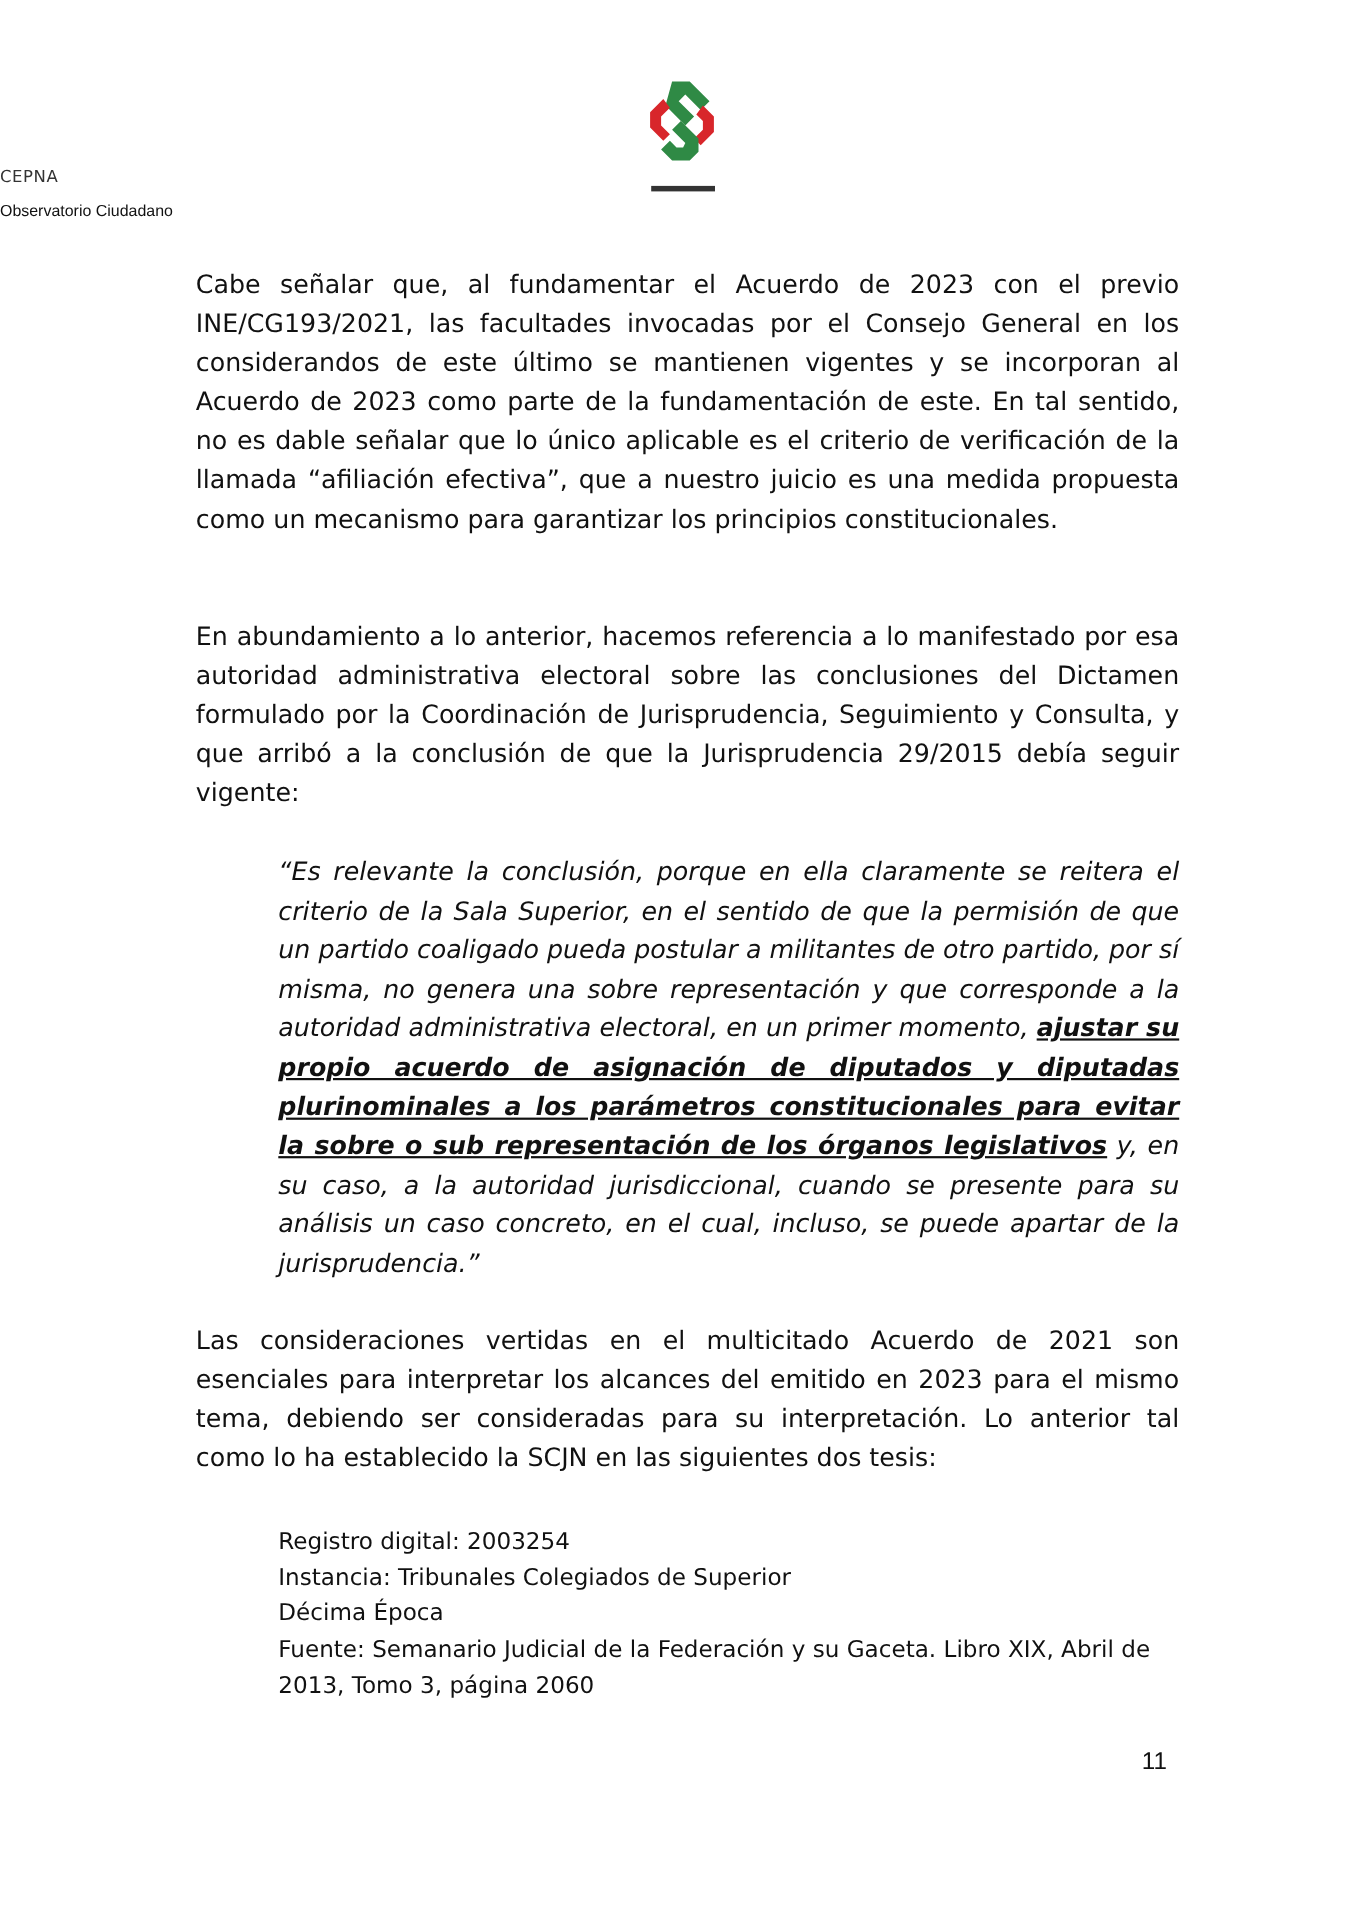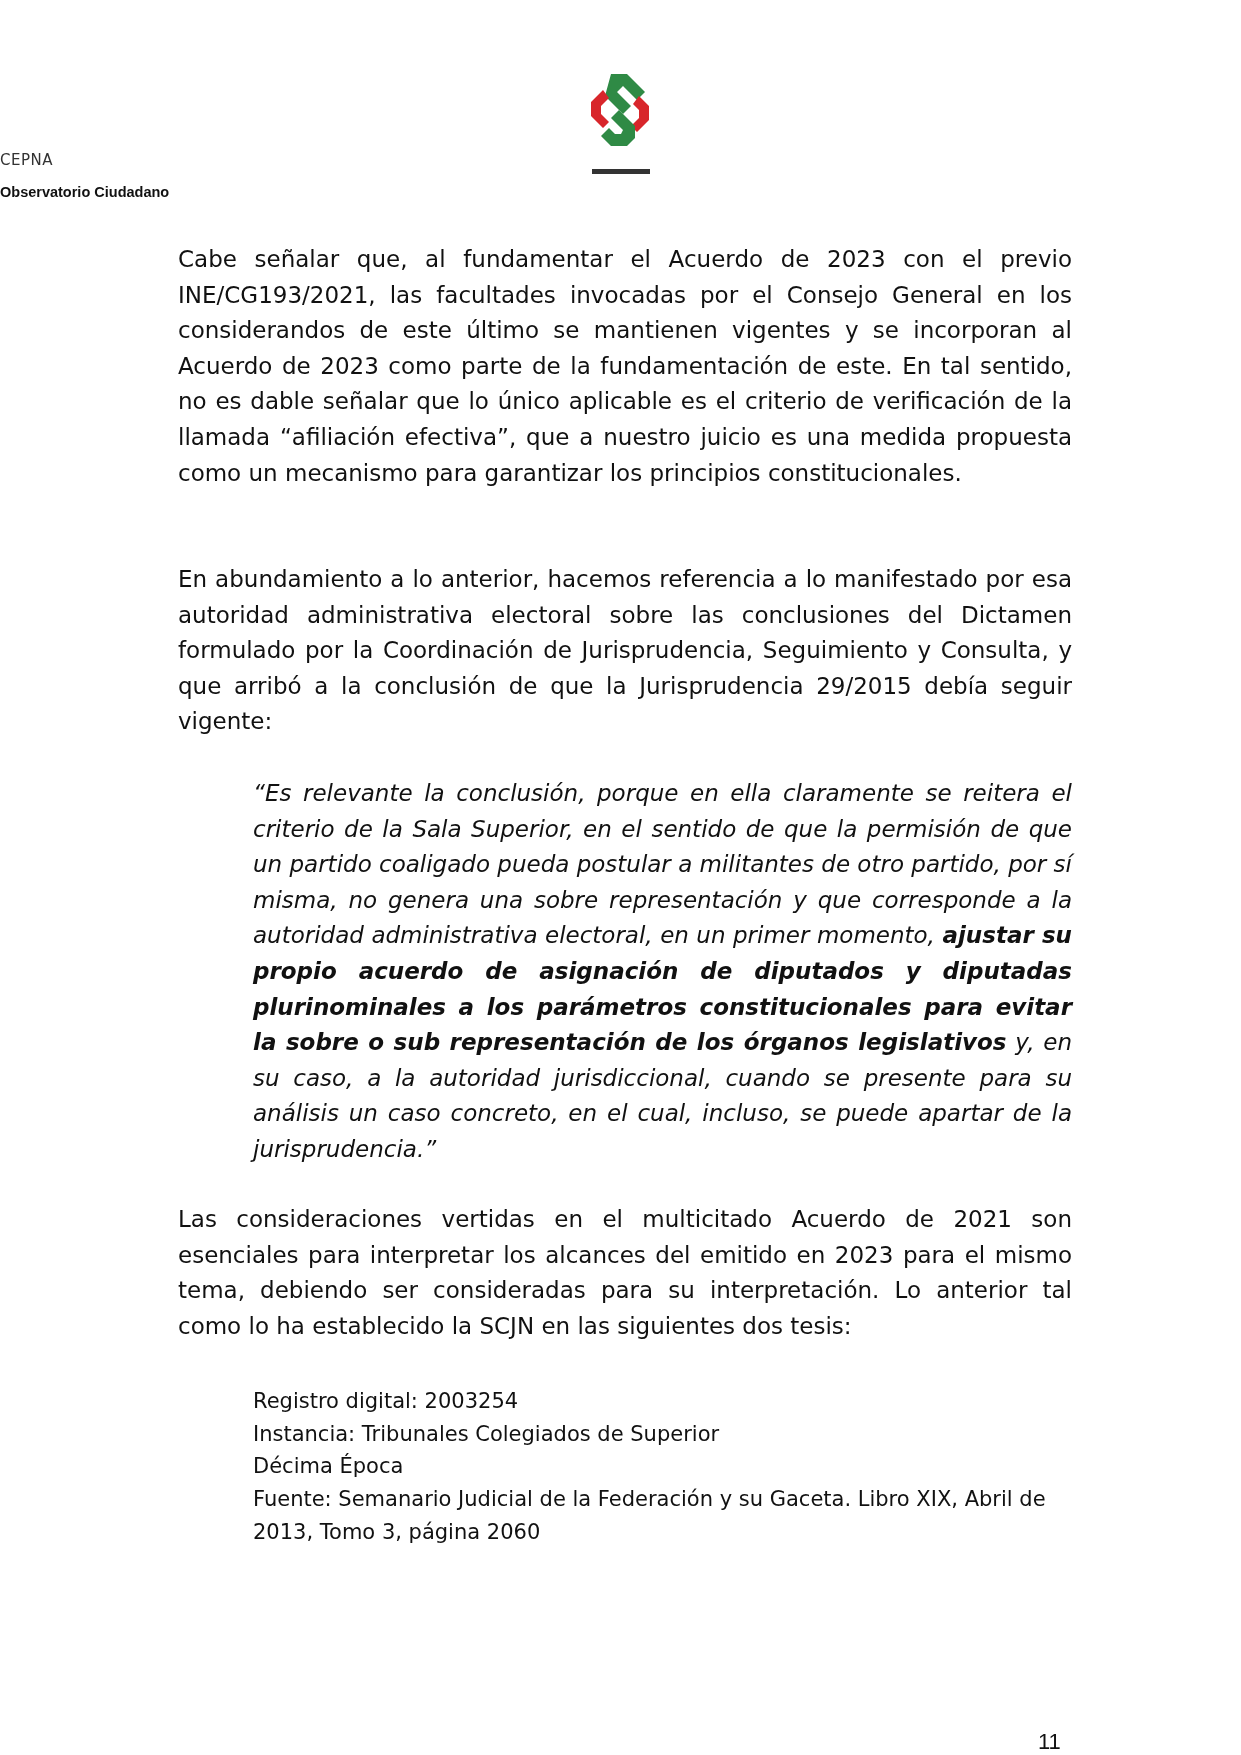--- a/index.html
+++ b/index.html
@@ -3,32 +3,32 @@
 <meta charset="utf-8">
 <style>
   html, body { margin: 0; padding: 0; background: #ffffff; }
   body { width: 1241px; height: 1755px; position: relative; overflow: hidden;
          font-family: "DejaVu Sans", sans-serif; color: #111111; }
   .header { position: absolute; left: 0; top: 70px; width: 1241px; }
   .logo { display: block; margin: 0 auto; width: 80px; height: 80px; }
   .logo-name { font-family: "DejaVu Sans", sans-serif; font-size: 15px; color: #333;
                letter-spacing: 0.5px; margin-top: 2px; line-height: 16px; }
   .logo-bar { width: 58px; height: 5px; background: #333; margin: 1px auto 0; }
-  .obs-title { font-family: "Liberation Sans", sans-serif; font-weight: bold; font-size: 14.5px;
+  .obs-title { font-family: "Liberation Sans", sans-serif; font-weight: normal; font-size: 14.5px;
                margin-top: 9px; line-height: 19px; color: #111; }
   .obs-years { font-family: "Liberation Sans", sans-serif; font-weight: bold; font-size: 14.5px;
                line-height: 19px; color: #111; }
   .body-text { position: absolute; left: 178px; width: 894px; font-size: 23px; line-height: 35.6px;
                text-align: justify; margin: 0; }
   .quote { position: absolute; left: 253px; width: 819px; font-size: 23px; line-height: 35.6px;
            text-align: justify; font-style: italic; margin: 0; }
-  .quote b { font-weight: bold; }
+  .quote b { font-weight: bold; text-decoration: underline; }
   .citation { position: absolute; left: 253px; width: 820px; font-size: 21px; line-height: 32.7px; margin: 0; }
   .citation div { white-space: normal; }
-  .page-number { position: absolute; left: 1038px; top: 1729px; font-family: "Liberation Sans", sans-serif;
+  .page-number { position: absolute; left: 1038px; top: 1588px; font-family: "Liberation Sans", sans-serif;
                  font-size: 22px; }
 </style>
 </head>
 <body>
 
 <div class="header">
   <svg class="logo" viewBox="0 0 80 80">
 
     <path d="M30 4 L46 4 L64 22 L56 30 L42 16 L36 22 L50 36 L42 44 L24 26 Z" fill="#2f8a45"></path>
 

